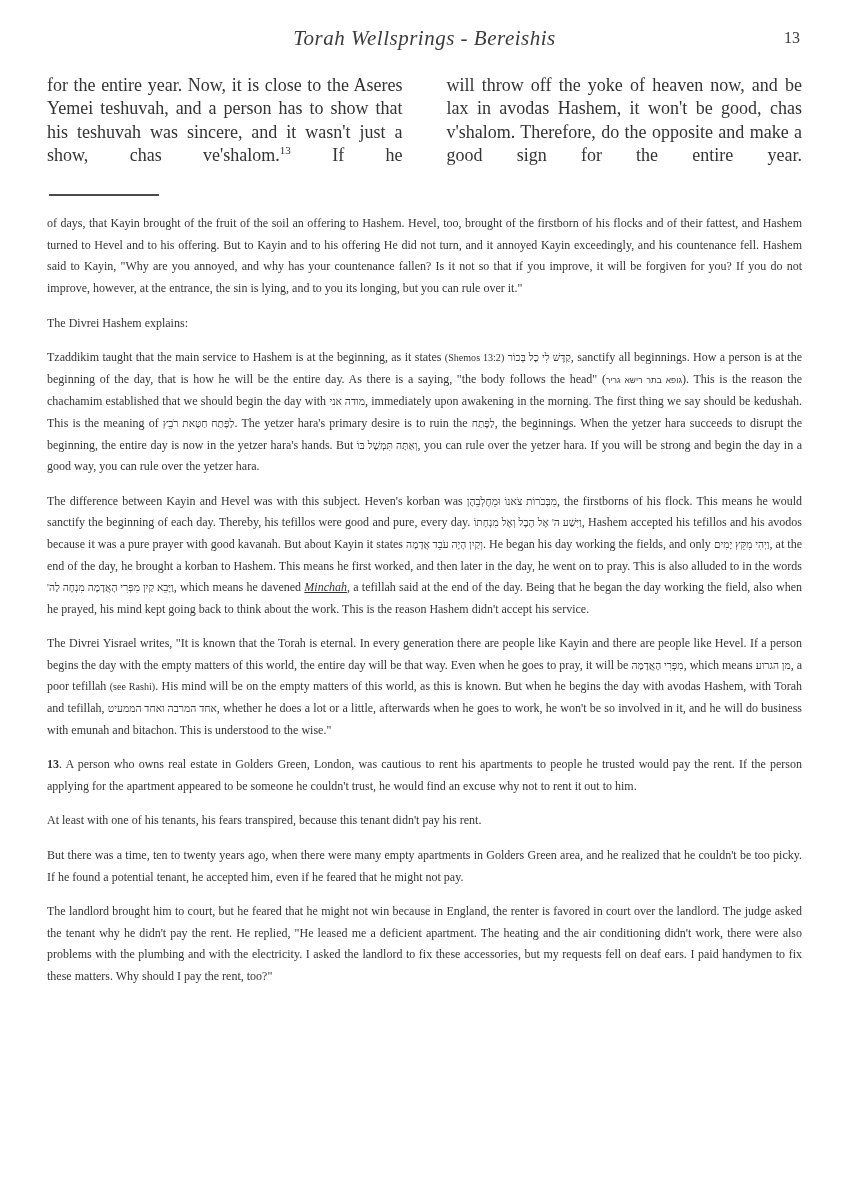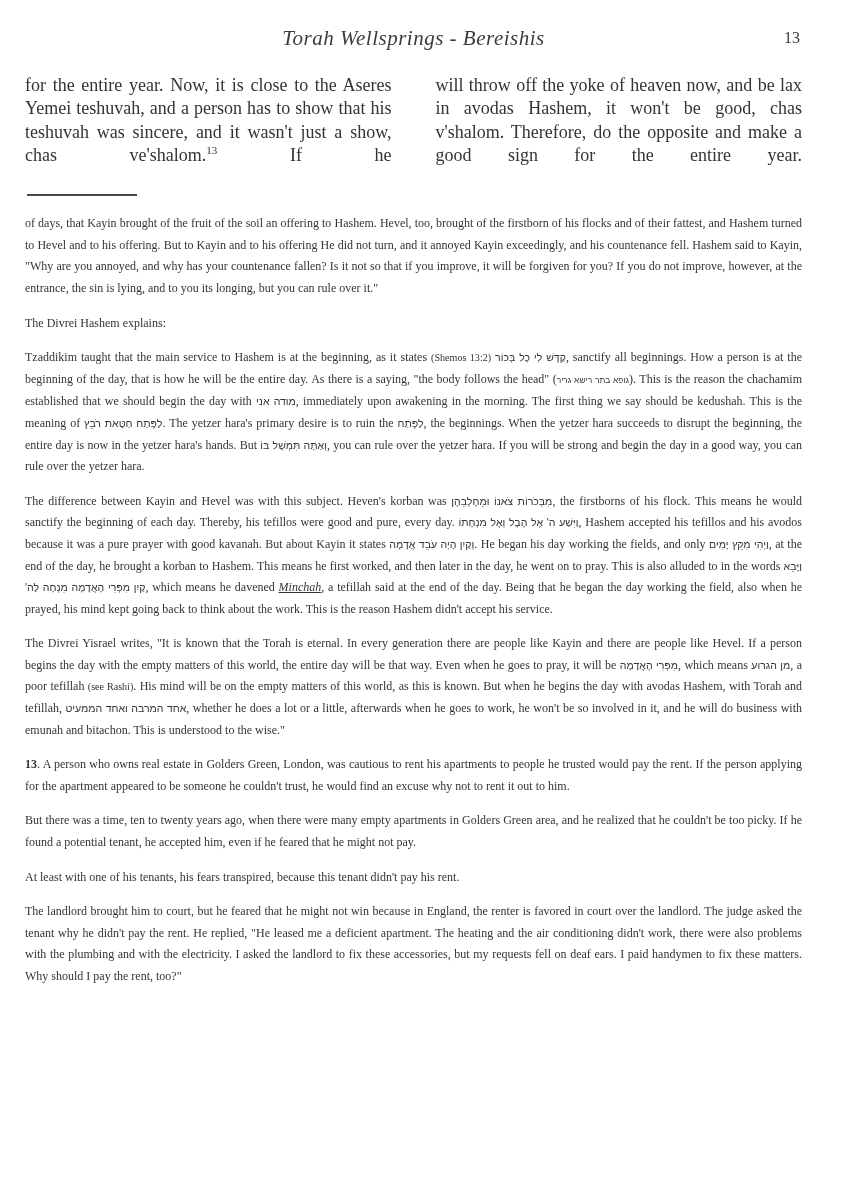--- a/index.html
+++ b/index.html
@@ -11,21 +11,21 @@
     width: 849px;
     height: 1200px;
     overflow: hidden;
     font-family: "Liberation Serif", "DejaVu Serif", serif;
     color: #343434;
   }
   .page {
     box-sizing: border-box;
     width: 849px;
     height: 1200px;
-    padding: 26px 47px 0 25px;
+    padding: 26px 47px 0 47px;
     position: relative;
   }
   
   .header {
     position: relative;
     height: 34px;
   }
   .header-title {
     text-align: center;
     font-style: italic;
@@ -71,21 +71,21 @@
     margin: 0 0 13px 0;
     font-size: 12px;
     line-height: 21.6px;
     text-align: justify;
   }
   
   .seg-t { }
   .seg-b  { font-weight: bold; }
   .seg-i  { font-style: italic; text-decoration: underline; }
   .seg-he {
-    font-family: Liberation Sans, sans-serif;
+    font-family: Liberation Serif, serif;
     font-size: 0.88em;
     unicode-bidi: isolate;
     margin-top: 41px;
   }
   .seg-hes {
     font-family: Liberation Sans, sans-serif;
     font-size: 0.70em;
     unicode-bidi: isolate;
   }
   .seg-small { font-size: 0.84em; }
@@ -107,19 +107,19 @@
 
   <div class="fn-sep"></div>
 
   <div class="footnotes">
     <p><span class="seg-t">of days, that Kayin brought of the fruit of the soil an offering to Hashem. Hevel, too, brought of the firstborn of his flocks and of their fattest, and Hashem turned to Hevel and to his offering. But to Kayin and to his offering He did not turn, and it annoyed Kayin exceedingly, and his countenance fell. Hashem said to Kayin, "Why are you annoyed, and why has your countenance fallen? Is it not so that if you improve, it will be forgiven for you? If you do not improve, however, at the entrance, the sin is lying, and to you its longing, but you can rule over it."</span></p>
     <p><span class="seg-t">The Divrei Hashem explains:</span></p>
     <p><span class="seg-t">Tzaddikim taught that the main service to Hashem is at the beginning, as it states </span><span class="seg-small">(Shemos 13:2)</span><span class="seg-t"> </span><span class="seg-he" dir="rtl">קַדֶּשׁ לִי כָל בְּכוֹר</span><span class="seg-t">, sanctify all beginnings. How a person is at the beginning of the day, that is how he will be the entire day. As there is a saying, "the body follows the head" (</span><span class="seg-hes" dir="rtl">גופא בתר רישא גריר</span><span class="seg-t">). This is the reason the chachamim established that we should begin the day with </span><span class="seg-he" dir="rtl">מודה אני</span><span class="seg-t">, immediately upon awakening in the morning. The first thing we say should be kedushah. This is the meaning of </span><span class="seg-he" dir="rtl">לַפֶּתַח חַטָּאת רֹבֵץ</span><span class="seg-t">. The yetzer hara's primary desire is to ruin the </span><span class="seg-he" dir="rtl">לַפֶּתַח</span><span class="seg-t">, the beginnings. When the yetzer hara succeeds to disrupt the beginning, the entire day is now in the yetzer hara's hands. But </span><span class="seg-he" dir="rtl">וְאַתָּה תִּמְשָׁל בּוֹ</span><span class="seg-t">, you can rule over the yetzer hara. If you will be strong and begin the day in a good way, you can rule over the yetzer hara.</span></p>
     <p><span class="seg-t">The difference between Kayin and Hevel was with this subject. Heven's korban was </span><span class="seg-he" dir="rtl">מִבְּכֹרוֹת צֹאנוֹ וּמֵחֶלְבֵהֶן</span><span class="seg-t">, the firstborns of his flock. This means he would sanctify the beginning of each day. Thereby, his tefillos were good and pure, every day. </span><span class="seg-he" dir="rtl">וַיִּשַׁע ה' אֶל הֶבֶל וְאֶל מִנְחָתוֹ</span><span class="seg-t">, Hashem accepted his tefillos and his avodos because it was a pure prayer with good kavanah. But about Kayin it states </span><span class="seg-he" dir="rtl">וְקַיִן הָיָה עֹבֵד אֲדָמָה</span><span class="seg-t">. He began his day working the fields, and only </span><span class="seg-he" dir="rtl">וַיְהִי מִקֵּץ יָמִים</span><span class="seg-t">, at the end of the day, he brought a korban to Hashem. This means he first worked, and then later in the day, he went on to pray. This is also alluded to in the words </span><span class="seg-he" dir="rtl">וַיָּבֵא קַיִן מִפְּרִי הָאֲדָמָה מִנְחָה לַה'</span><span class="seg-t">, which means he davened </span><span class="seg-i">Minchah</span><span class="seg-t">, a tefillah said at the end of the day. Being that he began the day working the field, also when he prayed, his mind kept going back to think about the work. This is the reason Hashem didn't accept his service.</span></p>
     <p><span class="seg-t">The Divrei Yisrael writes, "It is known that the Torah is eternal. In every generation there are people like Kayin and there are people like Hevel. If a person begins the day with the empty matters of this world, the entire day will be that way. Even when he goes to pray, it will be </span><span class="seg-he" dir="rtl">מִפְּרִי הָאֲדָמָה</span><span class="seg-t">, which means </span><span class="seg-he" dir="rtl">מן הגרוע</span><span class="seg-t">, a poor tefillah </span><span class="seg-small">(see Rashi)</span><span class="seg-t">. His mind will be on the empty matters of this world, as this is known. But when he begins the day with avodas Hashem, with Torah and tefillah, </span><span class="seg-he" dir="rtl">אחד המרבה ואחד הממעיט</span><span class="seg-t">, whether he does a lot or a little, afterwards when he goes to work, he won't be so involved in it, and he will do business with emunah and bitachon. This is understood to the wise."</span></p>
     <p><span class="seg-b">13</span><span class="seg-t">. A person who owns real estate in Golders Green, London, was cautious to rent his apartments to people he trusted would pay the rent. If the person applying for the apartment appeared to be someone he couldn't trust, he would find an excuse why not to rent it out to him.</span></p>
+    <p><span class="seg-t">At least with one of his tenants, his fears transpired, because this tenant didn't pay his rent.</span></p>
     <p><span class="seg-t">But there was a time, ten to twenty years ago, when there were many empty apartments in Golders Green area, and he realized that he couldn't be too picky. If he found a potential tenant, he accepted him, even if he feared that he might not pay.</span></p>
-    <p><span class="seg-t">At least with one of his tenants, his fears transpired, because this tenant didn't pay his rent.</span></p>
     <p><span class="seg-t">The landlord brought him to court, but he feared that he might not win because in England, the renter is favored in court over the landlord. The judge asked the tenant why he didn't pay the rent. He replied, "He leased me a deficient apartment. The heating and the air conditioning didn't work, there were also problems with the plumbing and with the electricity. I asked the landlord to fix these accessories, but my requests fell on deaf ears. I paid handymen to fix these matters. Why should I pay the rent, too?"</span></p>
 
   </div>
 
 </div>
 
 </body></html>

